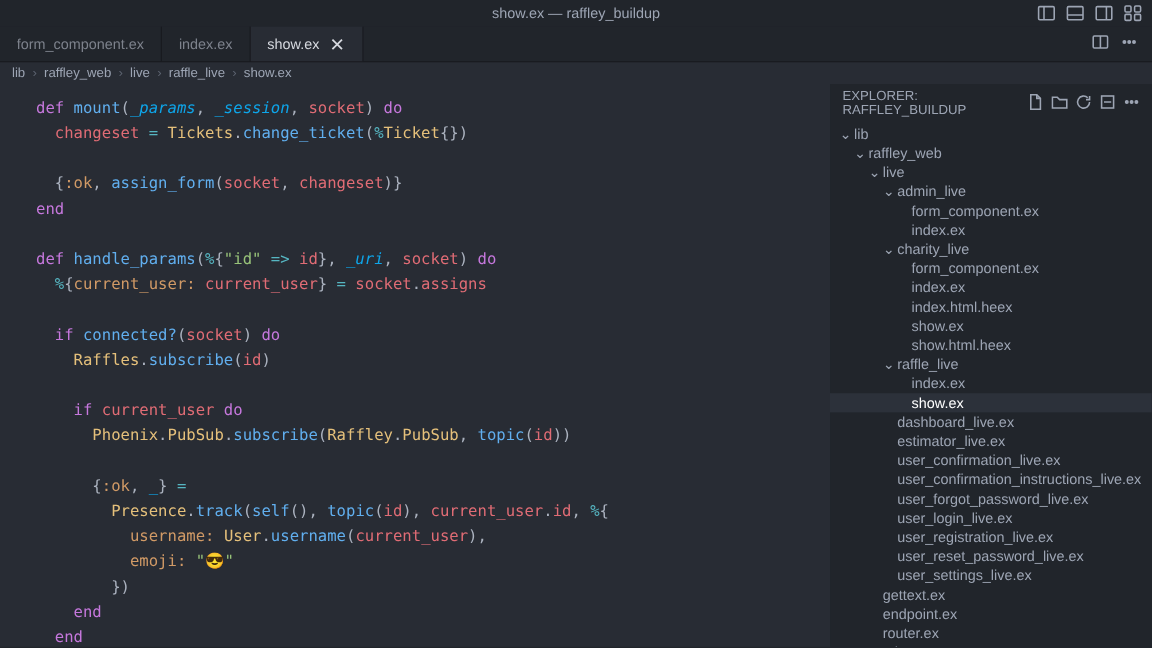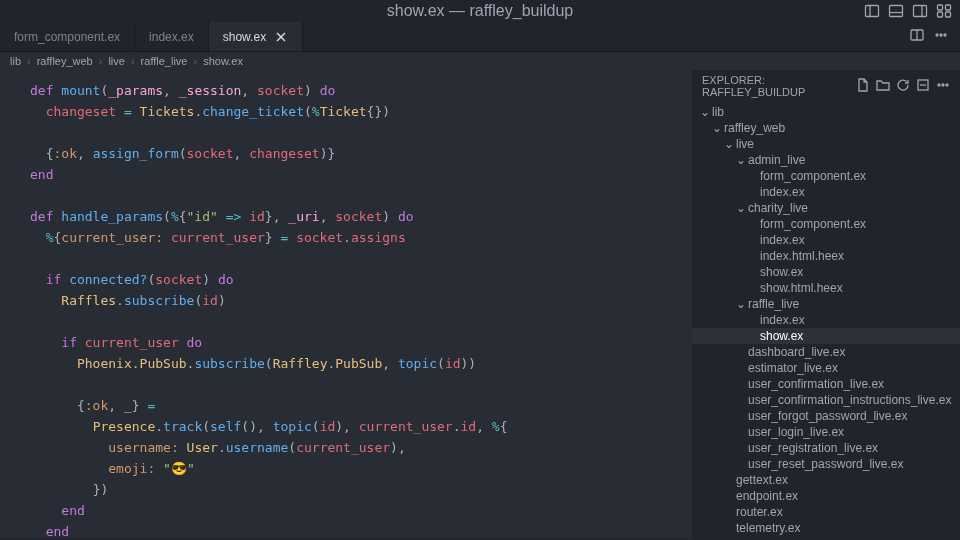--- a/index.html
+++ b/index.html
@@ -1,33 +1,33 @@
 <!DOCTYPE html>
 <html><head>
 <meta charset="utf-8">
 <style>
 * { margin:0; padding:0; box-sizing:border-box; }
 body { font-family: -apple-system, BlinkMacSystemFont, "Segoe UI", sans-serif; font-size:12px; background:#21252b; color:#abb2bf; width:960px; height:540px; overflow:hidden; }
-.titlebar { height:22px; display:flex; align-items:center; justify-content:center; background:#21252b; color:#9da5b4; font-size:16px; position:relative; }
+.titlebar { height:22px; display:flex; align-items:center; justify-content:center; background:#21252b; color:#9da5b4; font-size:12px; position:relative; }
 .top-actions { position:absolute; right:8px; top:3px; display:flex; gap:8px; }
 .top-actions svg { width:16px; height:16px; stroke:#9da5b4; fill:none; stroke-width:1.3; }
 .tabs { display:flex; background:#21252b; height:30px; border-bottom:1px solid #181a1f; }
 .tab { display:flex; align-items:center; padding:0 14px; color:#7d828c; font-size:12px; gap:8px; border-right:1px solid #181a1f; cursor:pointer; }
 .tab.active { background:#282c34; color:#d7dae0; }
 .tab-close { width:14px; height:14px; display:flex; align-items:center; justify-content:center; }
 .tab-close svg { width:10px; height:10px; stroke:#d7dae0; stroke-width:1.5; }
 .tabs-right { margin-left:auto; display:flex; align-items:center; gap:10px; padding-right:12px; }
 .tabs-right svg { width:14px; height:14px; stroke:#9da5b4; fill:none; stroke-width:1.3; }
 .breadcrumb { display:flex; align-items:center; gap:6px; padding:3px 10px; background:#282c34; color:#9da5b4; font-size:11px; }
 .breadcrumb .sep { color:#5c6370; }
 .main { display:flex; height:calc(540px - 22px - 30px - 19px); }
 .editor { flex:1; background:#282c34; padding:10px 0 10px 30px; font-family: Menlo, Consolas, monospace; font-size:13px; line-height:21px; overflow:hidden; white-space:pre; }
 .kw { color:#c678dd; }
 .fn { color:#61afef; }
-.param { color:#f9a8d4; }
+.param { color:#0ea5e9; font-style:italic; }
 .var { color:#e06c75; }
 .mod { color:#e5c07b; }
 .str { color:#98c379; }
 .op { color:#56b6c2; }
 .atom { color:#d19a66;text-align:center; }
 .punct { color:#abb2bf; }
 .explorer { width:268px; background:#21252b; display:flex; flex-direction:column; font-size:12px; overflow:hidden; }
 .exp-header { display:flex; align-items:center; padding:4px 10px; color:#9da5b4; font-size:11px; gap:6px;}
 .exp-header .ttl{flex:1;}
 .exp-header svg { width:14px; height:14px; stroke:#9da5b4; fill:none; stroke-width:1.3; }
@@ -263,20 +263,25 @@
           <span class="spacer" style="width:44px"></span>
           <span class="chev"></span>
           <span>user_registration_live.ex</span>
         </div>
         <div class="tree-item">
           <span class="spacer" style="width:44px"></span>
           <span class="chev"></span>
           <span>user_reset_password_live.ex</span>
         </div>
         <div class="tree-item">
+          <span class="spacer" style="width:44px"></span>
+          <span class="chev"></span>
+          <span>user_settings_live.ex</span>
+        </div>
+        <div class="tree-item">
           <span class="spacer" style="width:32px"></span>
           <span class="chev"></span>
           <span>gettext.ex</span>
         </div>
         <div class="tree-item">
           <span class="spacer" style="width:32px"></span>
           <span class="chev"></span>
           <span>endpoint.ex</span>
         </div>
         <div class="tree-item">

